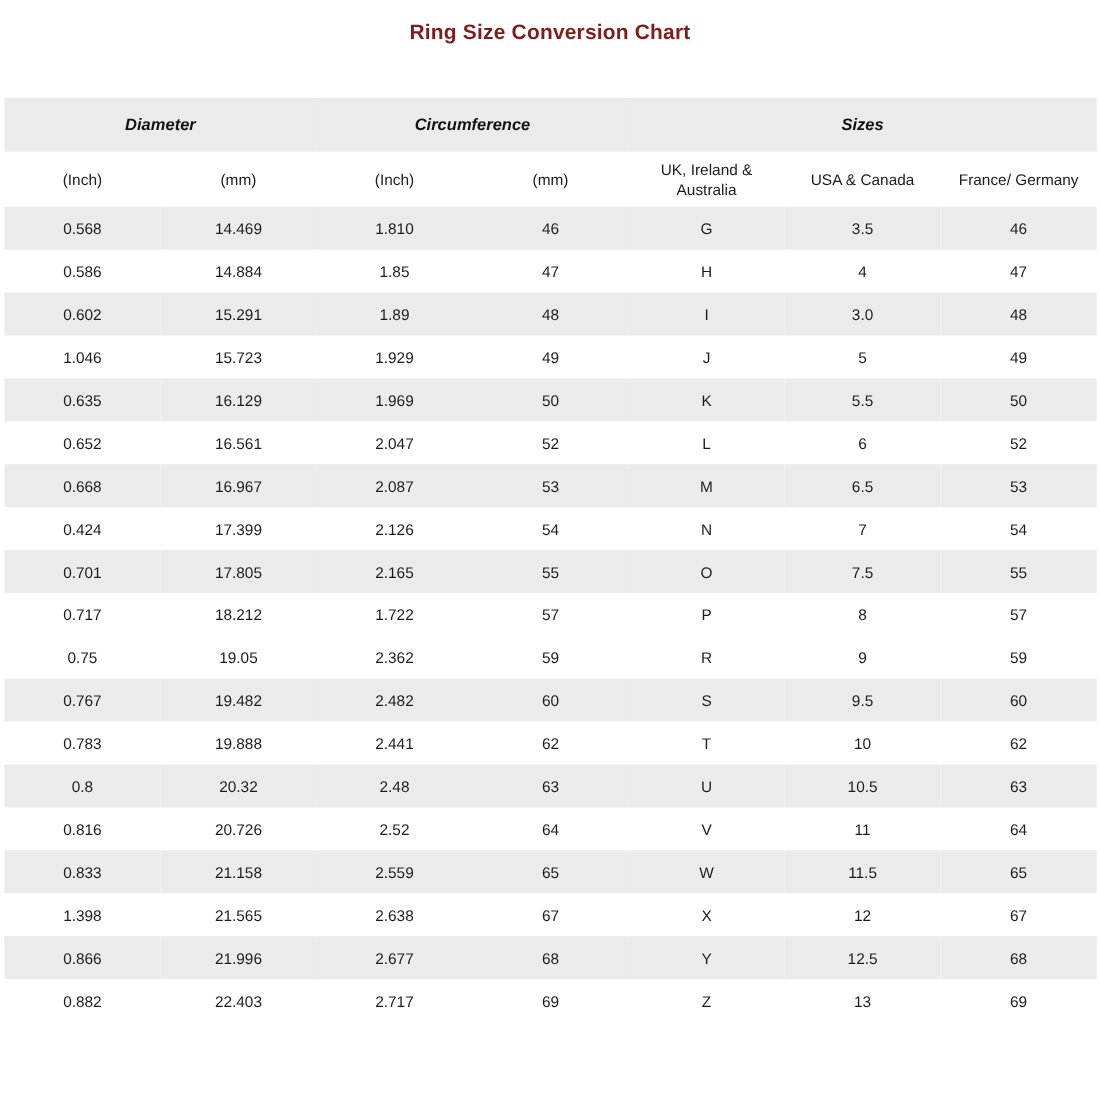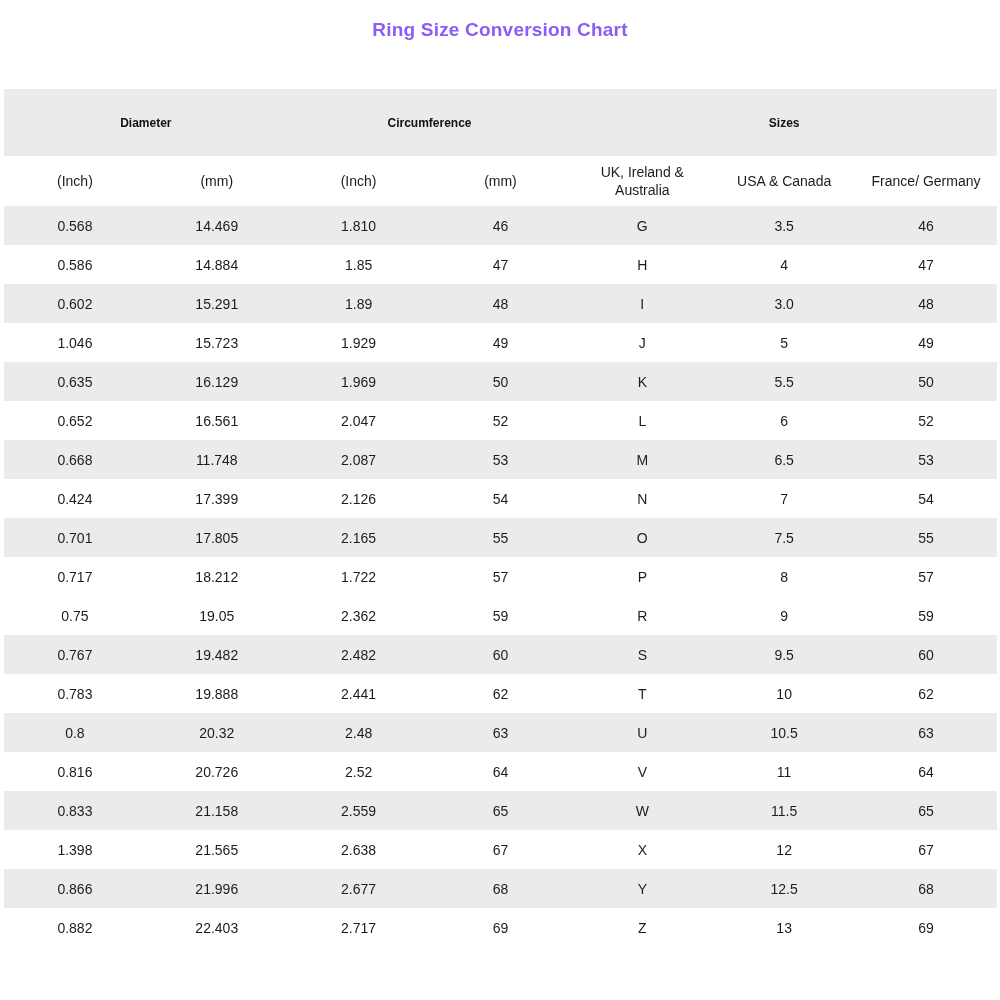--- a/index.html
+++ b/index.html
@@ -16,43 +16,44 @@
     width: 1000px;
     height: 1000px;
     position: relative;
   }
   .title {
     margin: 0;
     padding-top: 19px;
     text-align: center;
     font-size: 19px;
     font-weight: bold;
-    color: #8b5cf6;
+    color: #7f1d1d;
     letter-spacing: 0.2px;
   }
   table.ring-table {
     width: 993px;
     margin: 48px 3px 0 4px;
     border-collapse: collapse;
     table-layout: fixed;
   }
   th, td {
     padding: 0 4px;
     text-align: center;
     vertical-align: middle;
     font-size: 14px;
     font-weight: normal;
     color: #1c1c1c;
   }
   tr.group-row th {
-    height: 67px;
+    height: 49px;
     background: var(--stripe, #ebebeb);
     font-weight: bold;
-    font-size: 12px;
+    font-size: 15px;
     color: #111111;
+    font-style: italic;
   }
   tr.sub-row th {
     height: 50px;
     background: #ffffff;
     line-height: 1.3;
   }
   tbody td {
     height: 39px;
   }
   tbody tr.stripe td {
@@ -133,21 +134,21 @@
           <td>0.652</td>
           <td>16.561</td>
           <td>2.047</td>
           <td>52</td>
           <td>L</td>
           <td>6</td>
           <td>52</td>
         </tr>
         <tr class="stripe">
           <td>0.668</td>
-          <td>11.748</td>
+          <td>16.967</td>
           <td>2.087</td>
           <td>53</td>
           <td>M</td>
           <td>6.5</td>
           <td>53</td>
         </tr>
         <tr>
           <td>0.424</td>
           <td>17.399</td>
           <td>2.126</td>

